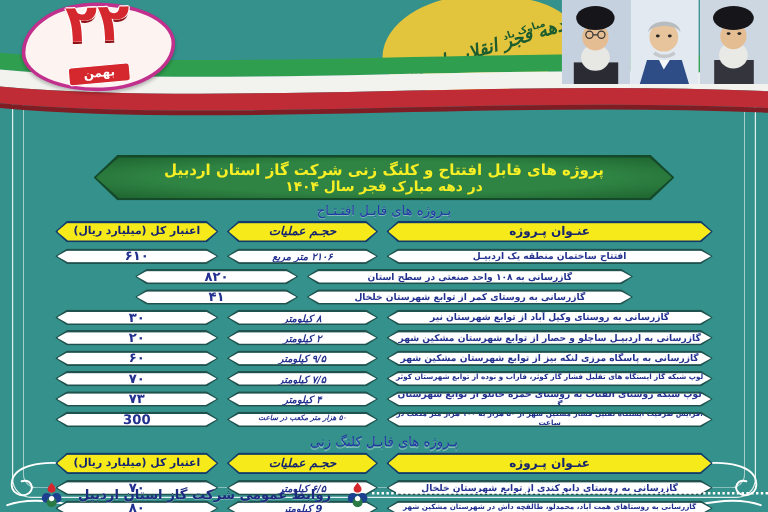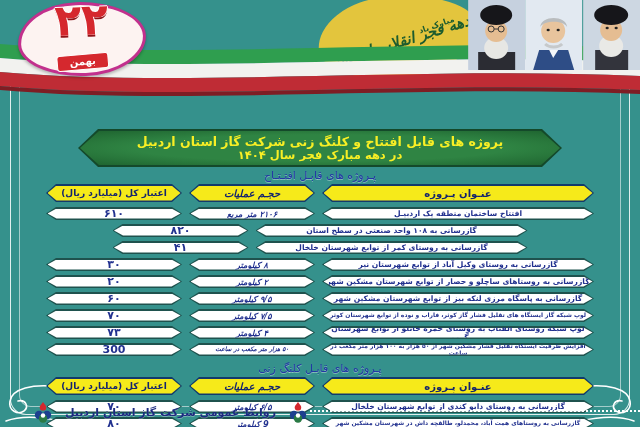--- a/index.html
+++ b/index.html
@@ -214,21 +214,21 @@
         </div>
       <div class="cw c-vol">
           <div class="cell">۸ کیلومتر</div>
         </div>
       <div class="cw c-cred">
           <div class="cell">۳۰</div>
         </div>
     </div>
     <div class="trow">
       <div class="cw c-title">
-          <div class="cell">گازرسانی به روستاهای ساچلو و حصار از توابع شهرستان مشکین شهر</div>
+          <div class="cell">گازرسانی به اردبیـل ساچلو و حصار از توابع شهرستان مشکین شهر</div>
         </div>
       <div class="cw c-vol">
           <div class="cell">۲ کیلومتر</div>
         </div>
       <div class="cw c-cred">
           <div class="cell">۲۰</div>
         </div>
     </div>
     <div class="trow">
       <div class="cw c-title">

